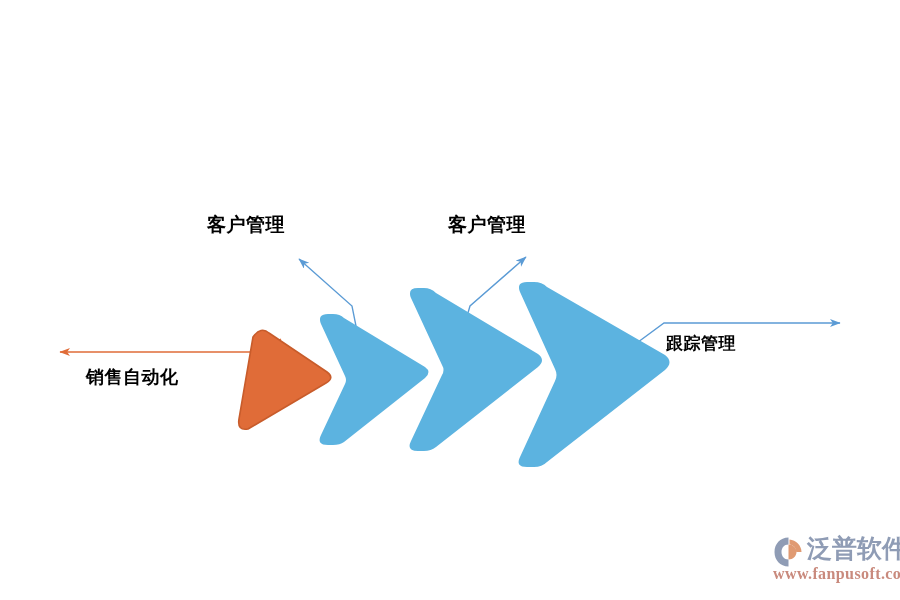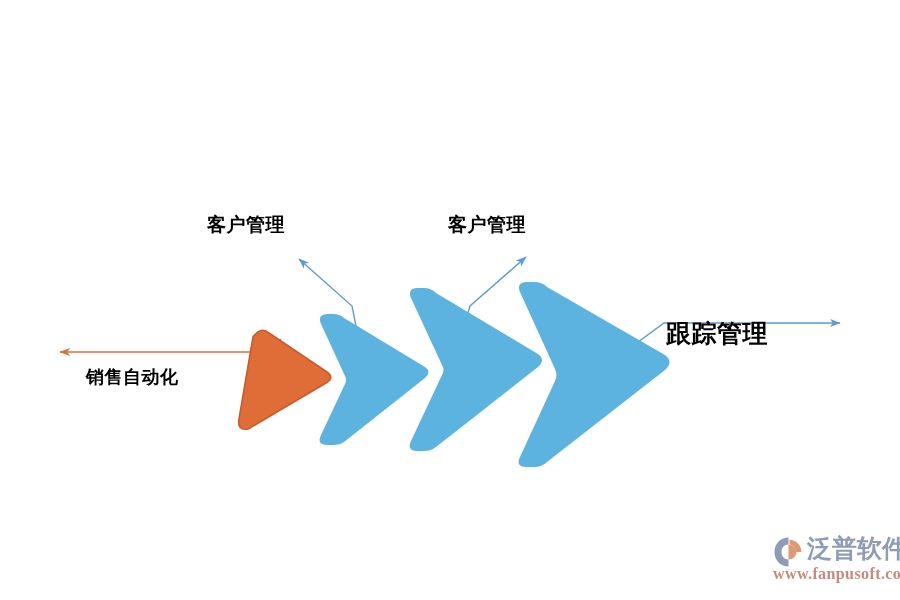--- a/index.html
+++ b/index.html
@@ -43,22 +43,22 @@
     top: 215px;
     font-size: 19px;
   }
   #label-sales-automation {
     left: 448px;
     top: 215px;
     font-size: 19px;
   }
   #label-tracking-management {
     left: 666px;
-    top: 321px;
-    font-size: 25px;
+    top: 335px;
+    font-size: 17px;
   }
   #label-channel-visit {
     left: 86px;
     top: 368px;
     font-size: 18px;
   }
   
   #watermark {
     position: absolute;
     left: 772px;

